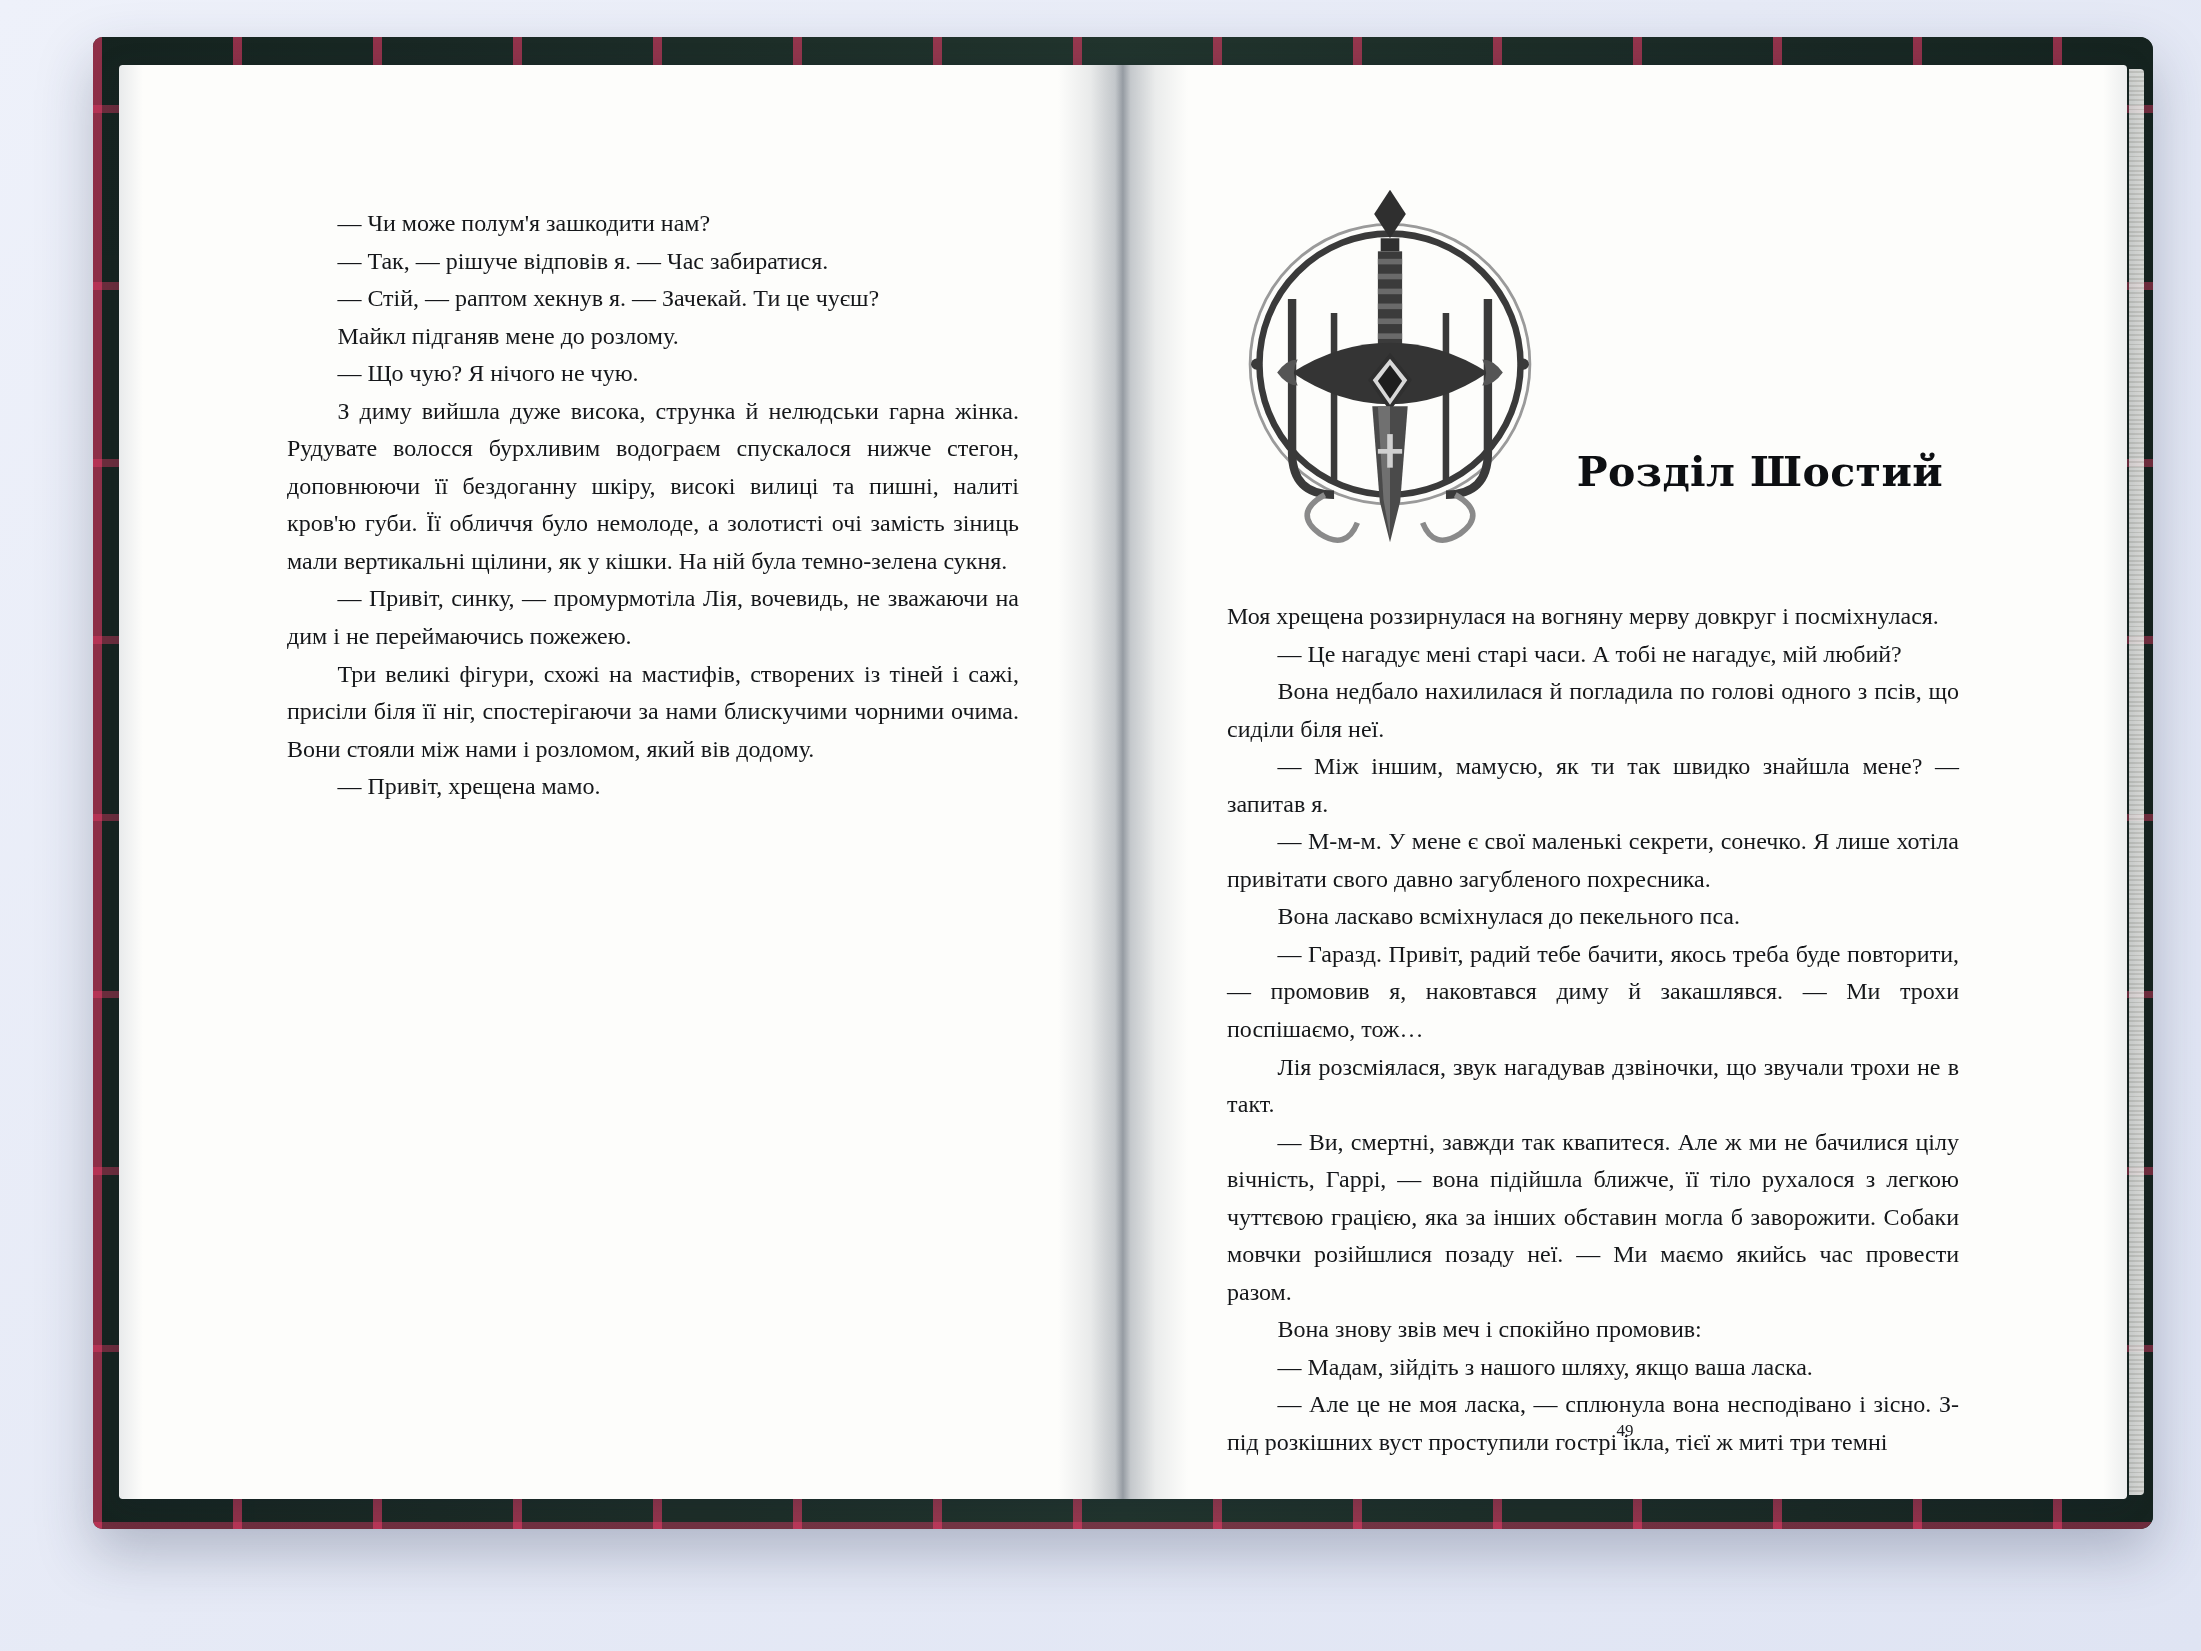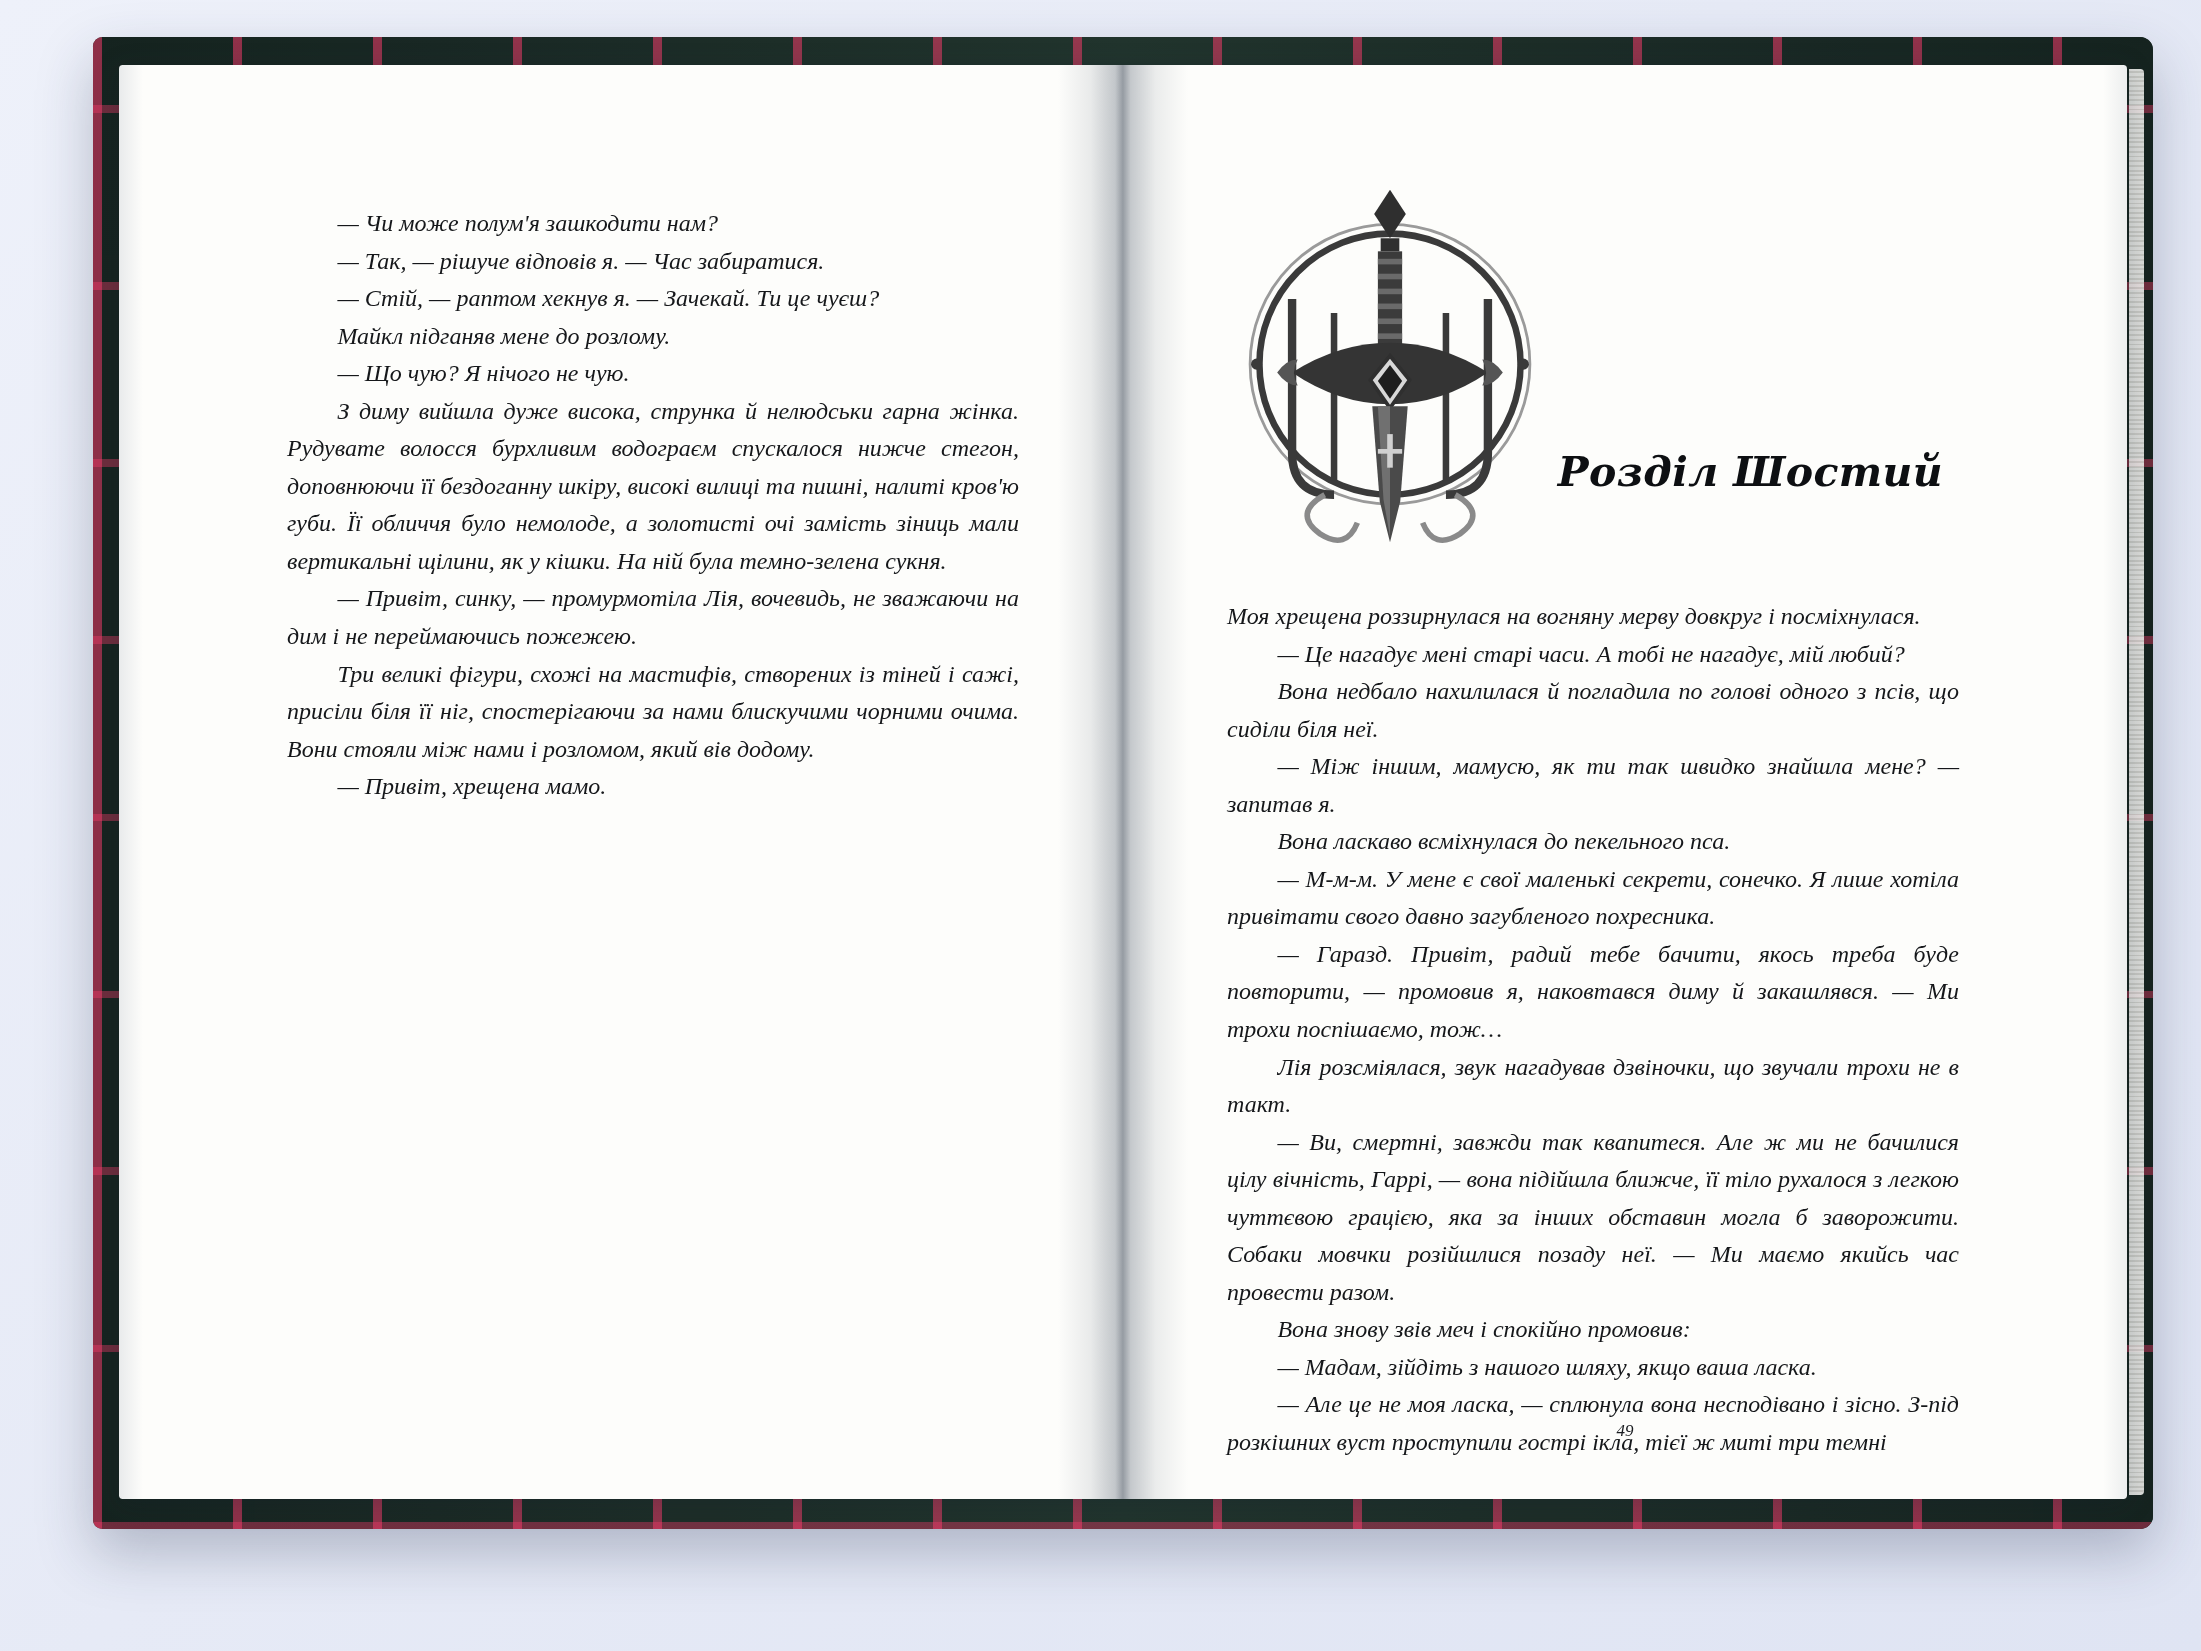--- a/index.html
+++ b/index.html
@@ -54,21 +54,20 @@
 
   
   .pages {
     position: absolute;
     left: 26px;
     top: 28px;
     width: 2008px;
     height: 1434px;
     display: flex;
     filter: drop-shadow(0 5.6px 13px rgba(20,30,50,0.22));
-    font-style: italic;
   }
 
   .page {
     position: relative;
     background: #fdfdfb;
     height: 100%;
     box-sizing: border-box;
   }
   .page-left {
     width: 50%;
@@ -245,22 +244,22 @@
         </div>
 
         <div class="chapter-title">Розділ Шостий</div>
       </div>
 
       <div class="body-text">
         <p class="noindent">Моя хрещена роззирнулася на вогняну мерву довкруг і посміхнулася.</p>
         <p>— Це нагадує мені старі часи. А тобі не нагадує, мій любий?</p>
         <p>Вона недбало нахилилася й погладила по голові одного з псів, що сиділи біля неї.</p>
         <p>— Між іншим, мамусю, як ти так швидко знайшла мене? — запитав я.</p>
+        <p>— М-м-м. У мене є свої маленькі секрети, сонечко. Я лише хотіла привітати свого давно загубленого похресника.</p>
         <p>Вона ласкаво всміхнулася до пекельного пса.</p>
-        <p>— М-м-м. У мене є свої маленькі секрети, сонечко. Я лише хотіла привітати свого давно загубленого похресника.</p>
         <p>— Гаразд. Привіт, радий тебе бачити, якось треба буде повторити, — промовив я, наковтався диму й закашлявся. — Ми трохи поспішаємо, тож…</p>
         <p>Лія розсміялася, звук нагадував дзвіночки, що звучали трохи не в такт.</p>
         <p>— Ви, смертні, завжди так квапитеся. Але ж ми не бачилися цілу вічність, Гаррі, — вона підійшла ближче, її тіло рухалося з легкою чуттєвою грацією, яка за інших обставин могла б заворожити. Собаки мовчки розійшлися позаду неї. — Ми маємо якийсь час провести разом.</p>
         <p>Вона знову звів меч і спокійно промовив:</p>
         <p>— Мадам, зійдіть з нашого шляху, якщо ваша ласка.</p>
         <p>— Але це не моя ласка, — сплюнула вона несподівано і зісно. З-під розкішних вуст проступили гострі ікла, тієї ж миті три темні</p>
       </div>
 
       <div class="folio">49</div>
     </div>

